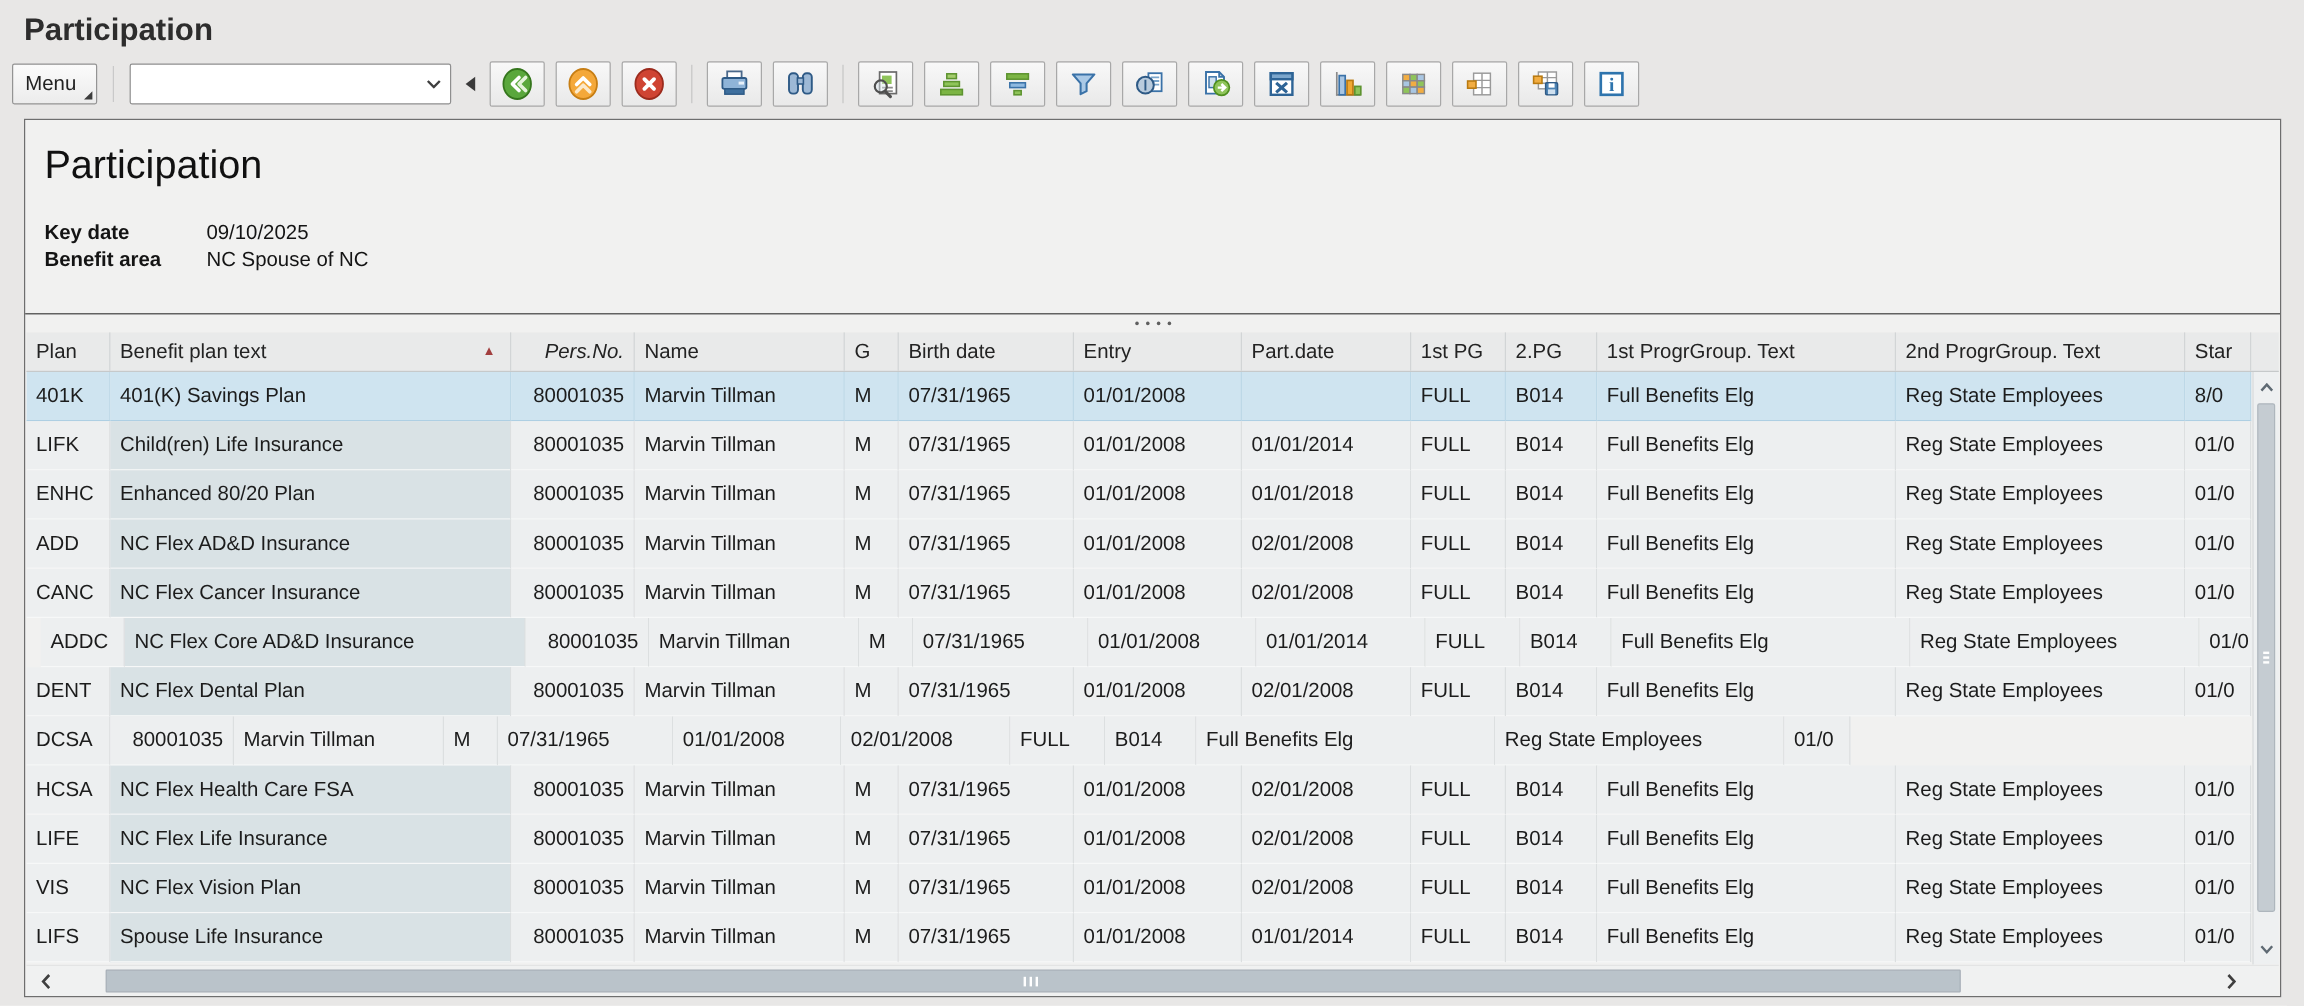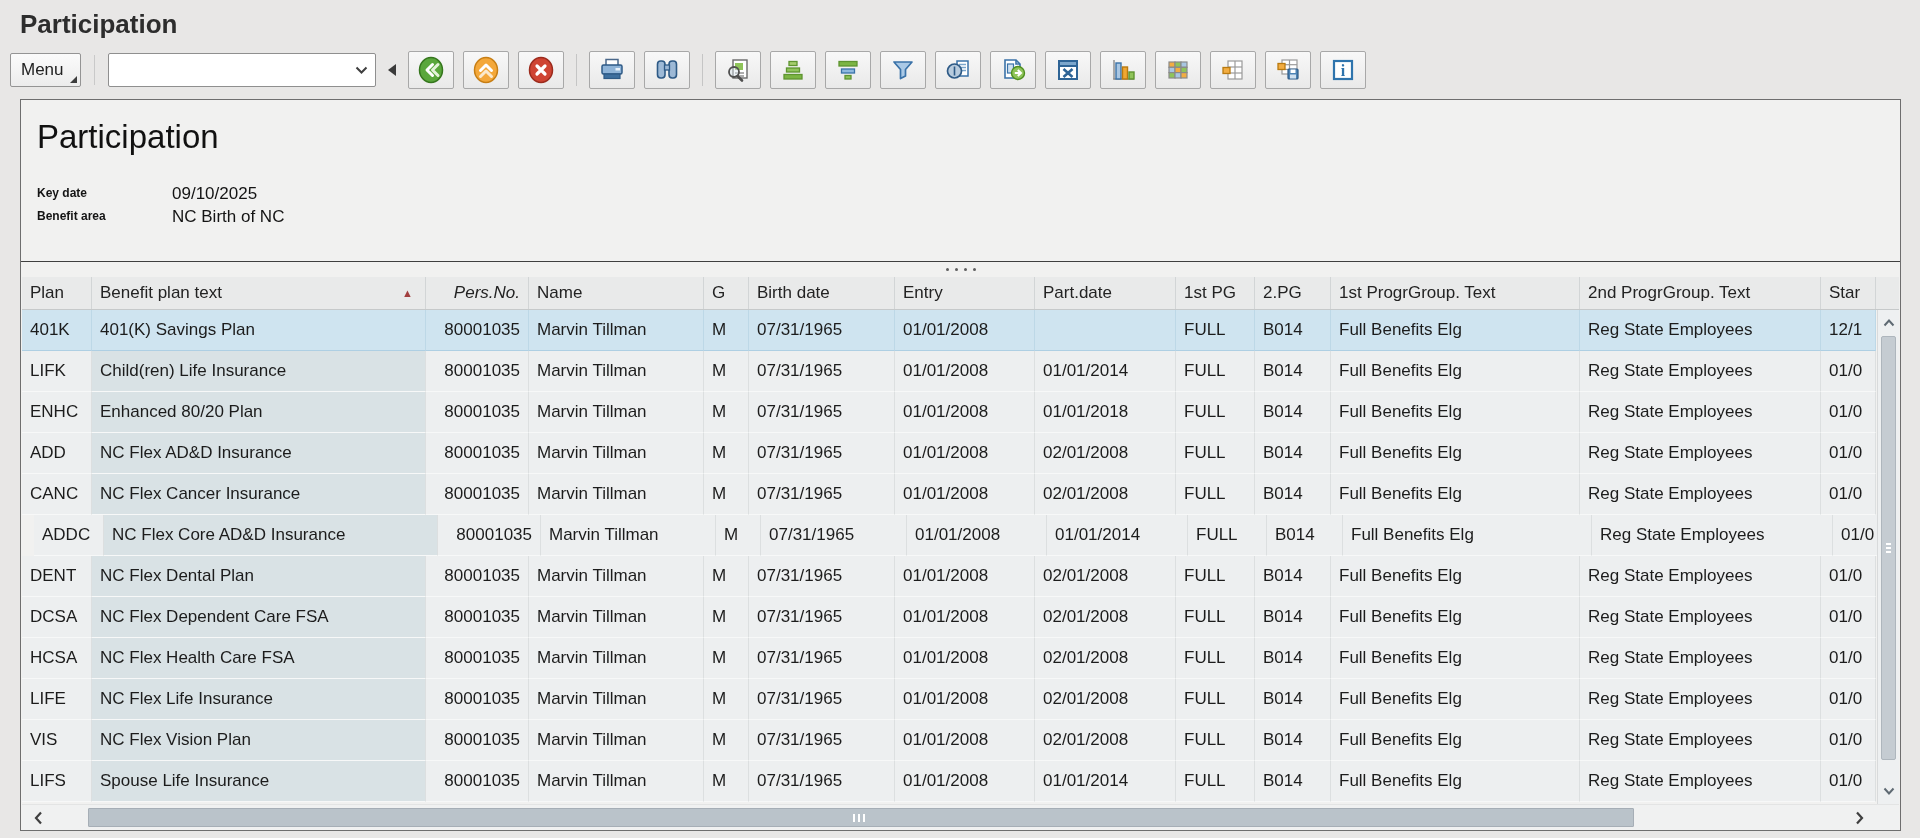--- a/index.html
+++ b/index.html
@@ -32,21 +32,21 @@
   .tb-btn .ic { display:flex; }
   .tb-btn svg { width:30px; height:30px; }
   .tb-sep { width:1px; height:32px; background:#c5c5c5; margin:0 3px; }
 
   
   .panel { position:absolute; left:20px; top:99px; width:1881px; height:732px;
            background:#f1f1f0; border:1px solid #6e6e6e; display:flex; flex-direction:column; }
   .report-head { height:162px; border-bottom:1px solid #3f3f3f; padding:16px 0 0 16px; }
   .report-head h2 { font-size:33px; font-weight:400; color:#111; margin:2px 0 26px; }
   .field-row { display:flex; line-height:23px; }
-  .field-label { width:125px; font-weight:bold; font-size:12px; color:#141414; }
+  .field-label { width:125px; font-weight:bold; font-size:17px; color:#141414; }
   .field-value { font-size:17px; color:#141414;margin-left:10px; }
 
   .splitter { height:15px; display:flex; align-items:center; justify-content:center; gap:6px; }
   .splitter i { width:3px; height:3px; border-radius:50%; background:#5f5f5f; }
 
   
   .grid { flex:1; margin:0 1px; display:flex; flex-direction:column; background:#f1f1f0; }
   .ghead { display:flex; height:33px; background:#e9eaea; border-bottom:1px solid #c6c9ca; }
   .th { position:relative; font-size:17px; color:#232323; line-height:31px; padding:0 4px 0 8px;
         border-right:1px solid #d2d5d6; white-space:nowrap; overflow:hidden; cursor:default; }
@@ -297,21 +297,21 @@
   <div class="panel">
 
     <div class="report-head">
       <h2>Participation</h2>
       <div class="field-row">
         <span class="field-label">Key date</span>
         <span class="field-value">09/10/2025</span>
       </div>
       <div class="field-row">
         <span class="field-label">Benefit area</span>
-        <span class="field-value">NC Birth of NC</span>
+        <span class="field-value">NC Spouse of NC</span>
       </div>
     </div>
 
     <div class="splitter">
       <i></i>
         <i></i>
         <i></i>
         <i></i>
     </div>
 
@@ -339,21 +339,21 @@
               <div class="td right" style="width: 103px;">80001035</div>
               <div class="td" style="width: 175px;">Marvin Tillman</div>
               <div class="td" style="width: 45px;">M</div>
               <div class="td" style="width: 146px;">07/31/1965</div>
               <div class="td" style="width: 140px;">01/01/2008</div>
               <div class="td" style="width: 141px;"></div>
               <div class="td" style="width: 79px;">FULL</div>
               <div class="td" style="width: 76px;">B014</div>
               <div class="td" style="width: 249px;">Full Benefits Elg</div>
               <div class="td" style="width: 241px;">Reg State Employees</div>
-              <div class="td" style="width: 55px;">12/1</div>
+              <div class="td" style="width: 55px;">8/0</div>
             </div>
             <div class="tr">
               <div class="td" style="width: 70px;">LIFK</div>
               <div class="td sortedcol" style="width: 334px;">Child(ren) Life Insurance</div>
               <div class="td right" style="width: 103px;">80001035</div>
               <div class="td" style="width: 175px;">Marvin Tillman</div>
               <div class="td" style="width: 45px;">M</div>
               <div class="td" style="width: 146px;">07/31/1965</div>
               <div class="td" style="width: 140px;">01/01/2008</div>
               <div class="td" style="width: 141px;">01/01/2014</div>
@@ -433,21 +433,20 @@
               <div class="td" style="width: 140px;">01/01/2008</div>
               <div class="td" style="width: 141px;">02/01/2008</div>
               <div class="td" style="width: 79px;">FULL</div>
               <div class="td" style="width: 76px;">B014</div>
               <div class="td" style="width: 249px;">Full Benefits Elg</div>
               <div class="td" style="width: 241px;">Reg State Employees</div>
               <div class="td" style="width: 55px;">01/0</div>
             </div>
             <div class="tr">
               <div class="td" style="width: 70px;">DCSA</div>
-              <div class="td sortedcol" style="width: 334px;">NC Flex Dependent Care FSA</div>
               <div class="td right" style="width: 103px;">80001035</div>
               <div class="td" style="width: 175px;">Marvin Tillman</div>
               <div class="td" style="width: 45px;">M</div>
               <div class="td" style="width: 146px;">07/31/1965</div>
               <div class="td" style="width: 140px;">01/01/2008</div>
               <div class="td" style="width: 141px;">02/01/2008</div>
               <div class="td" style="width: 79px;">FULL</div>
               <div class="td" style="width: 76px;">B014</div>
               <div class="td" style="width: 249px;">Full Benefits Elg</div>
               <div class="td" style="width: 241px;">Reg State Employees</div>

